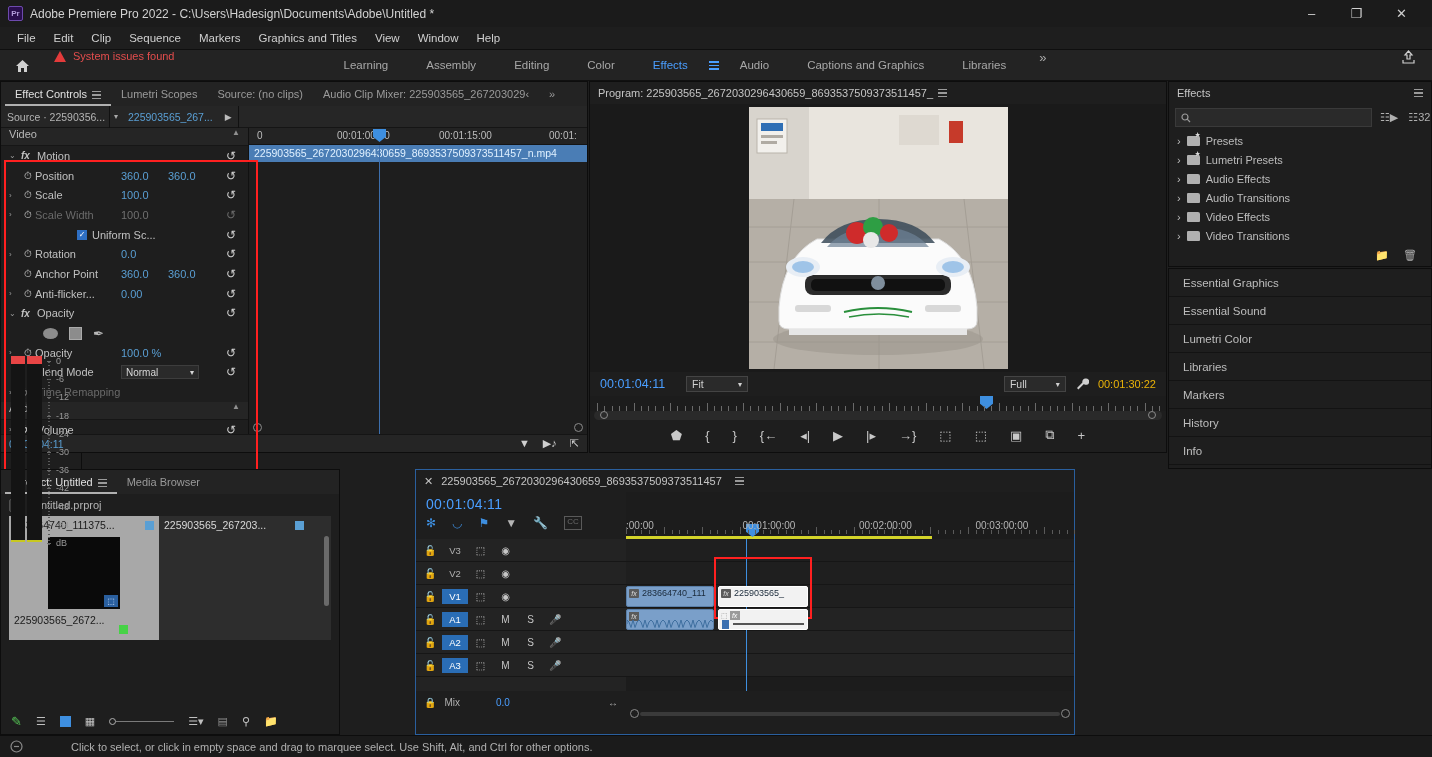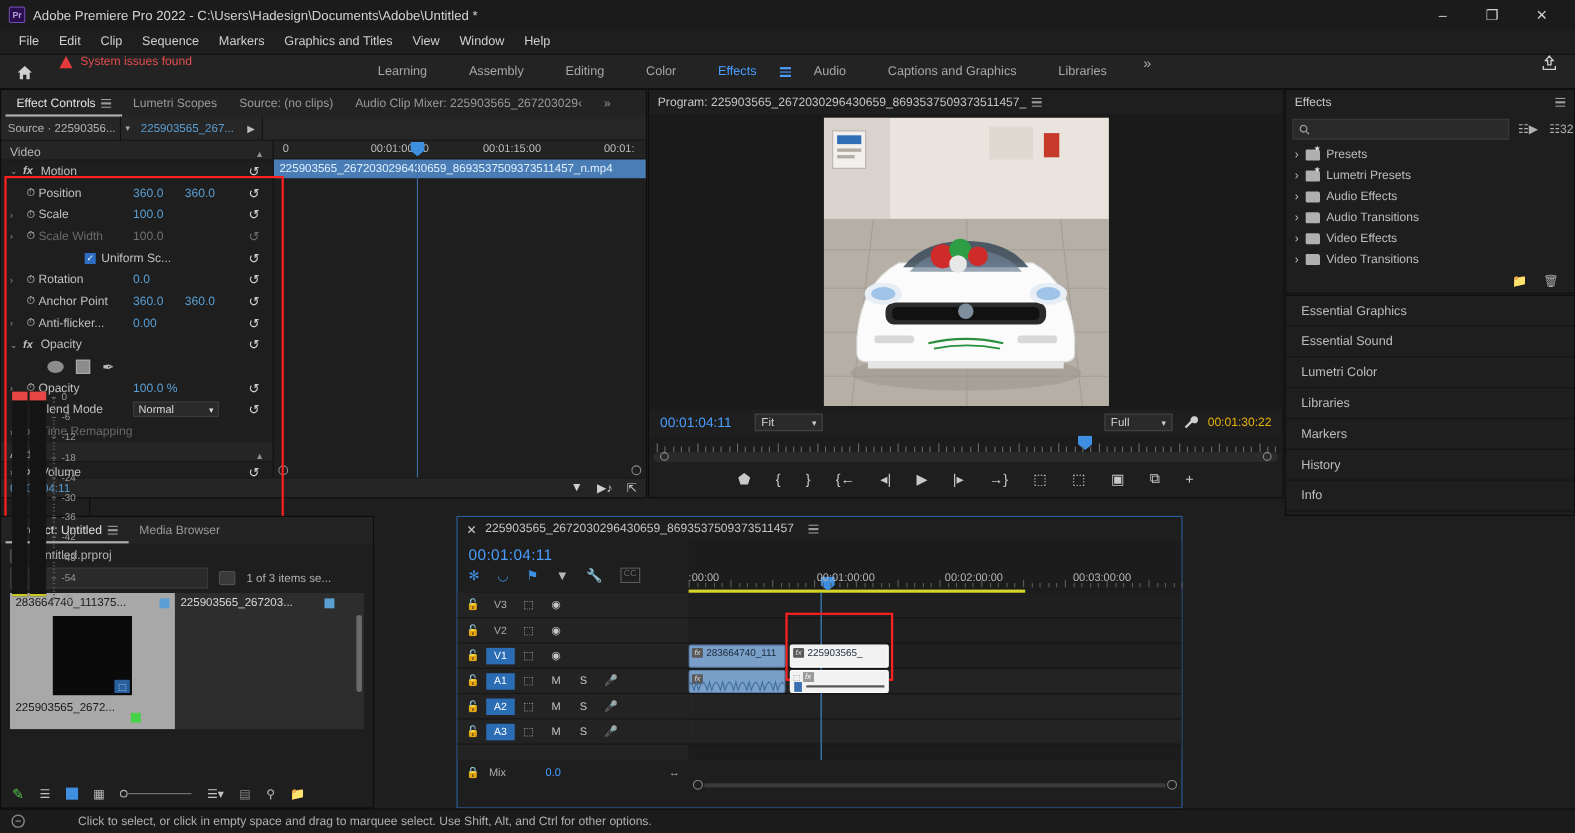--- a/index.html
+++ b/index.html
@@ -53,21 +53,21 @@
   
   #effectControls { left:0; top:81px; width:588px; height:372px; }
   .ec-head { height:22px; background:#262626; display:flex; align-items:center;
              border-bottom:1px solid #151515; }
   .ec-src { padding:0 6px; font-size:10.5px; color:#b4b4b4; width:108px; overflow:hidden; white-space:nowrap; }
   .ec-sep { width:1px; height:22px; background:#111; }
   .ec-clip { padding:0 6px; font-size:10.5px; color:#5a9fd4; white-space:nowrap; }
   .ec-body { display:flex; height:306px; }
   .ec-left { width:247px; position:relative; overflow:hidden; background:#1e1e1e; }
   .ec-right { flex:1; position:relative; background:#1e1e1e; border-left:1px solid #111; }
-  .sec-head { height:18px; background:#252525; display:flex; align-items:flex-end; padding:0 8px;
+  .sec-head { height:18px; background:#252525; display:flex; align-items:flex-start; padding:0 8px;
               font-size:11px; color:#b8b8b8; border-bottom:1px solid #161616; }
   .sec-head .arrow { margin-left:auto; font-size:8px; color:#909090; }
   .prop-row { height:19.7px; display:flex; align-items:center; font-size:11px; color:#bbb;
               padding-left:8px; position:relative; }
   .prop-row .tw { width:12px; font-size:8px; color:#9a9a9a; }
   .prop-row .stopwatch { width:14px; display:flex; justify-content:center; color:#c8c8c8; font-size:10px; }
   .prop-row .fx { font-style:italic; font-weight:bold; font-size:10px; color:#c0c0c0; width:16px; }
   .prop-row .pname { width:86px; color:#c0c0c0; }
   .prop-row .pname.dim { color:#6a6a6a; }
   .prop-row .val { color:#5a9fd4; width:47px; }
@@ -674,31 +674,20 @@
             <i></i>
             <i></i>
             <i></i>
           </span></div>
         <div class="ptab">Media Browser</div>
       </div>
     <div class="pj-bread">
       <span class="pj-badge"></span>
       <span>Untitled.prproj</span>
     </div>
-    <div class="pj-searchrow">
-      <div class="pj-search">
-        <svg class="svg-ic" width="10" height="10" viewBox="0 0 10 10">
-            <circle cx="4" cy="4" r="3" fill="none" stroke="#9a9a9a" stroke-width="1.2"></circle>
-            <line x1="6.2" y1="6.2" x2="9" y2="9" stroke="#9a9a9a" stroke-width="1.2"></line>
-          </svg>
-        <input style="background: transparent; border: none; outline: none; color: rgb(221, 221, 221); font-size: 10px; width: 150px; margin-left: 4px; font-family: &quot;Liberation Sans&quot;, sans-serif;">
-      </div>
-      <span class="pj-badge"></span>
-      <span style="font-size:10.5px;color:#b0b0b0">1 of 3 items se...</span>
-    </div>
     <div class="pj-grid" id="pjgrid">
         <div class="pj-cell sel">
           <div class="pj-label">
             <span>283664740_111375...</span>
             <span class="sq" style="margin-left: auto;"></span>
           </div>
           <div class="thumb">
             <div style="position:absolute;right:2px;bottom:2px;width:14px;height:12px;background:#2a5f9e;color:#cfe3ff;font-size:8px;display:flex;align-items:center;justify-content:center">⬚</div>
           </div>
           <div class="pj-label">225903565_2672...</div>

